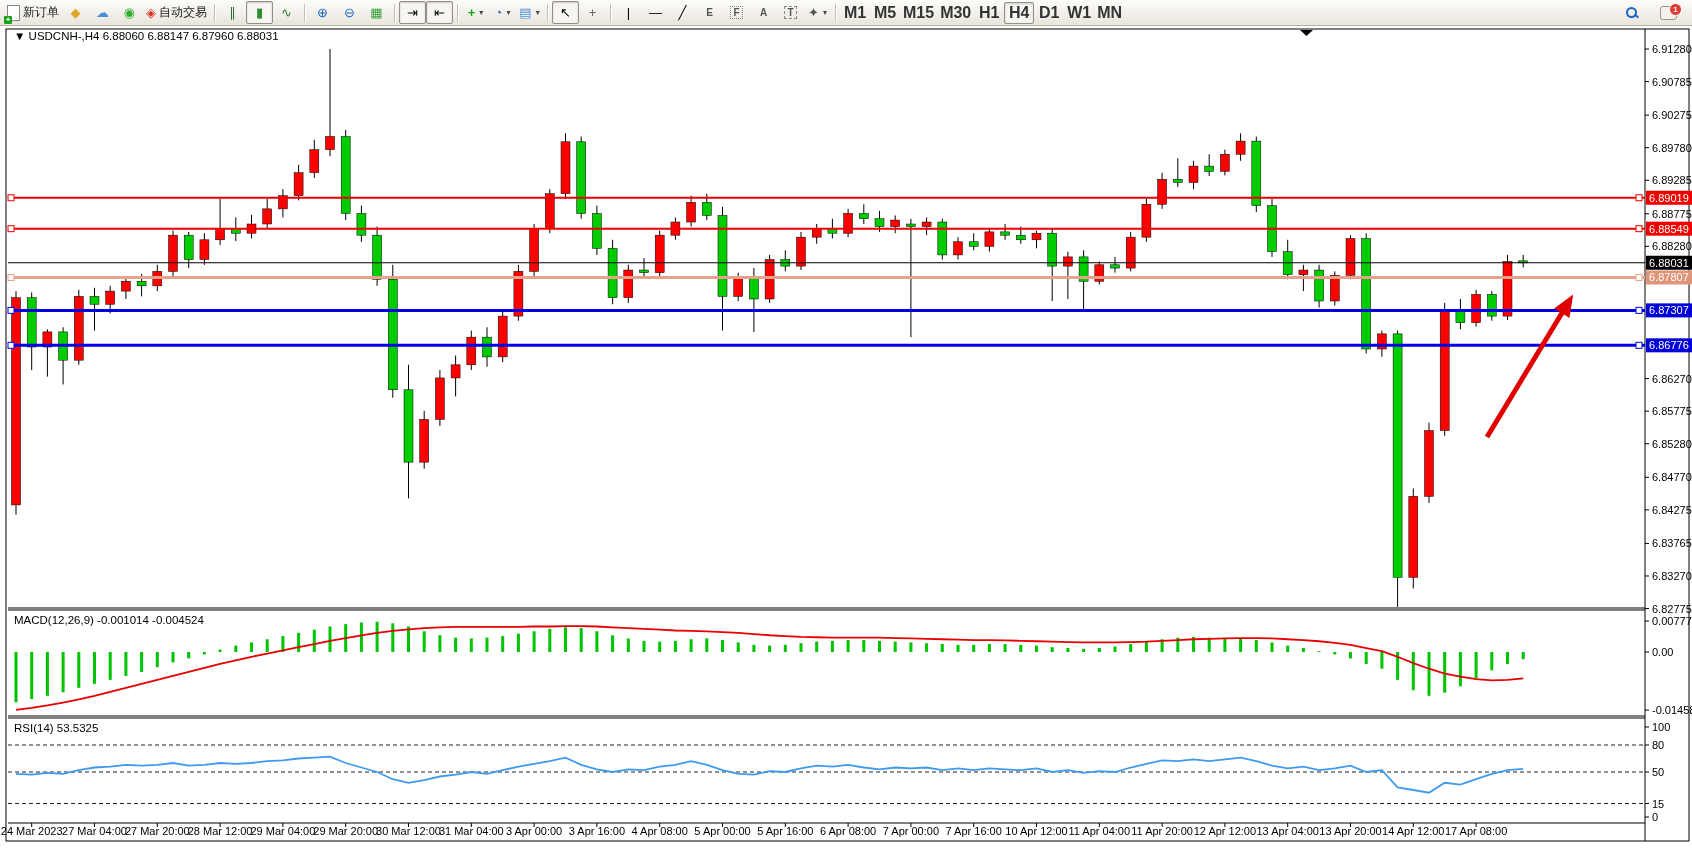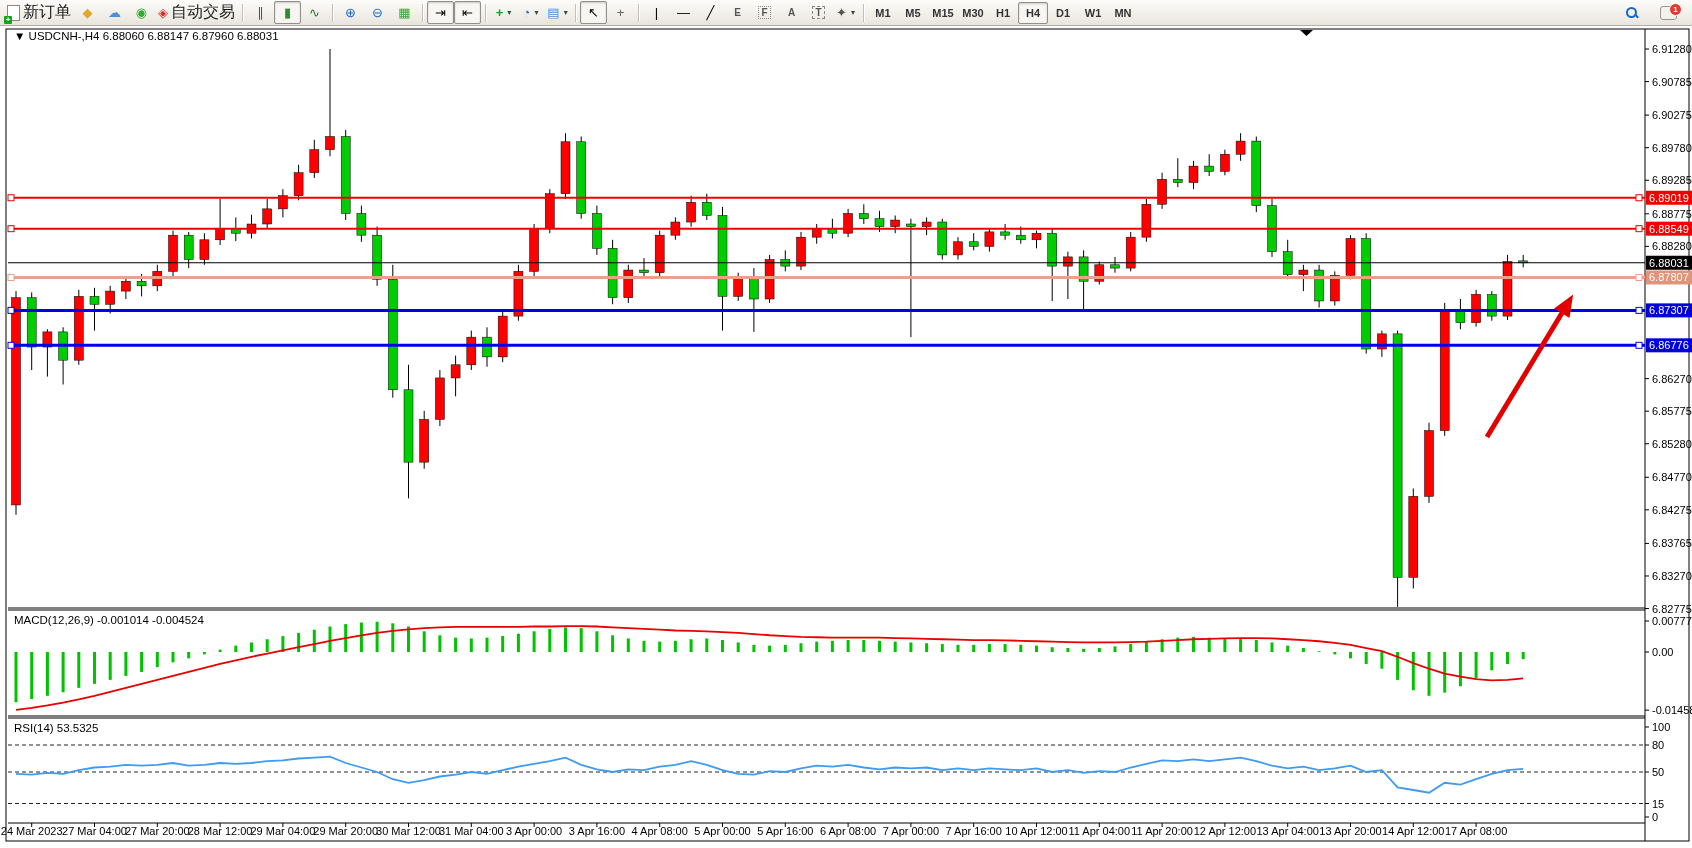--- a/index.html
+++ b/index.html
@@ -7,23 +7,23 @@
   
   #toolbar{position:absolute;left:0;top:0;width:1692px;height:26px;
     background:linear-gradient(#fdfcfa,#e9e5dd);border-bottom:1px solid #b3afa7;
     display:flex;align-items:center;padding-left:4px;box-sizing:border-box;}
   .tb-group{display:flex;align-items:center;height:24px;}
   .tb-sep{width:1px;height:18px;background:#c2beb6;margin:0 4px;box-shadow:1px 0 0 #fff;}
   .tb-btn{display:flex;align-items:center;gap:3px;height:21px;min-width:21px;padding:0 2px;
     border:1px solid transparent;border-radius:2px;justify-content:center;cursor:default;}
   .tb-btn.active{background:#f8f6f2;border:1px solid #928f89;box-shadow:inset 0 1px 2px rgba(0,0,0,.18);}
   .tb-btn .glyph{font-size:13px;line-height:13px;}
-  .tb-btn .txt{font-size:16px;color:#1a1a1a;white-space:nowrap;}
+  .tb-btn .txt{font-size:12px;color:#1a1a1a;white-space:nowrap;}
   .tb-btn .dd{font-size:8px;color:#444;margin-left:1px;}
-  .tf-btn{font-size:11px;font-weight:bold;color:#333;height:20px;min-width:24px;text-align:center;}
+  .tf-btn{font-size:16px;font-weight:bold;color:#333;height:20px;min-width:24px;text-align:center;}
   .boxE,.boxF,.boxT,.boxA{font-size:10px;font-weight:bold;color:#555;}
   .boxF{border:1px dotted #888;padding:0 2px;}
   .boxT{border:1px dashed #888;padding:0 2px;}
   .sheet{position:relative;width:11px;height:14px;background:#fff;border:1px solid #8a8a8a;}
   .sheet .plus{position:absolute;left:-4px;bottom:-4px;width:8px;height:8px;background:#17a317;color:#fff;
     font-size:8px;line-height:8px;text-align:center;font-weight:bold;border-radius:1px;}
   .search-glass{position:relative;width:12px;height:12px;}
   .search-glass .lens{position:absolute;left:0;top:0;width:7px;height:7px;border:2px solid #1866c8;border-radius:50%;}
   .search-glass .handle{position:absolute;left:8px;top:8px;width:5px;height:2px;background:#1866c8;transform:rotate(45deg);}
   .chat{position:relative;width:15px;height:12px;border:1px solid #9a968e;border-radius:3px;background:#f4f2ee;}

